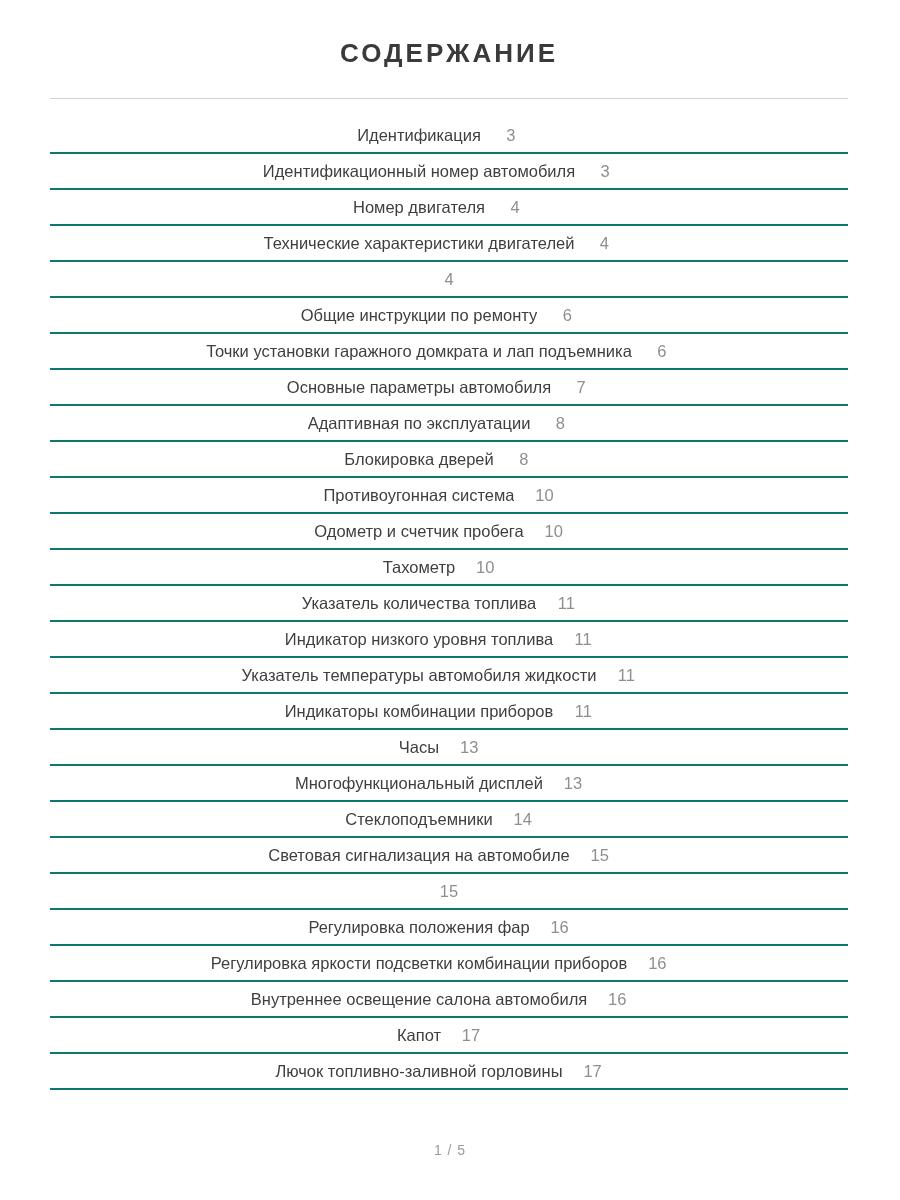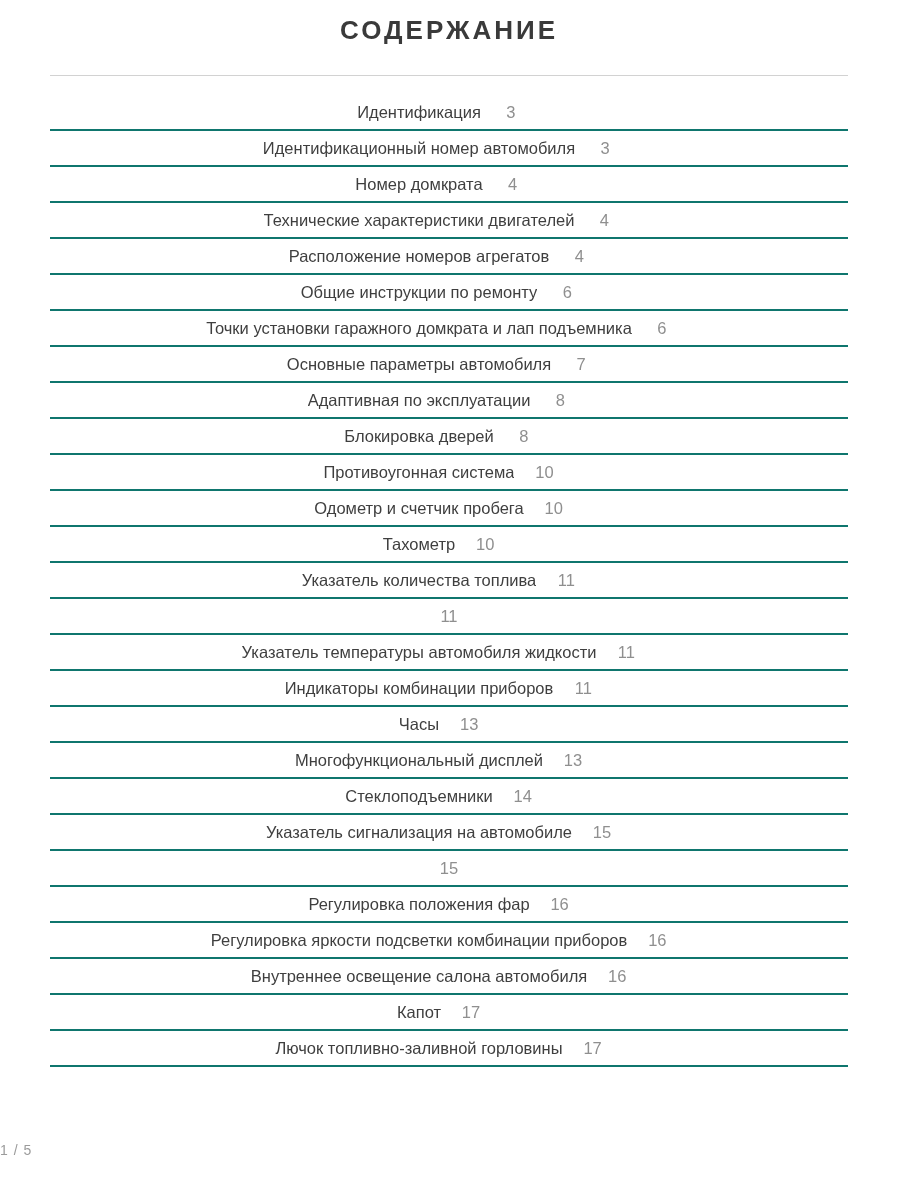--- a/index.html
+++ b/index.html
@@ -12,21 +12,21 @@
     height: 1200px;
     font-family: "Liberation Sans", "DejaVu Sans", sans-serif;
     color: #3f3f3f;
     position: relative;
     overflow: hidden;
   }
   .page {
     padding: 0 52px 0 50px;
   }
   .header {
-    padding-top: 16px;
+    padding-top: 39px;
   }
   .page-title {
     text-align: center;
     font-size: 26px;
     line-height: 28px;
     font-weight: 700;
     letter-spacing: 3px;
     color: #3a3a3a;
   }
   .title-divider {
@@ -57,20 +57,21 @@
     width: 60px;
     text-align: center;
     font-size: 16.5px;
     color: #8f8f8f;
   }
   .footer {
     position: absolute;
     left: 0;
     right: 0;
     top: 1141px;
+    text-align: center;
   }
   .page-indicator {
     font-size: 14px;
     color: #9b9b9b;
     letter-spacing: 1px;
   }
 </style>
 </head>
 <body>
 
@@ -85,31 +86,30 @@
     <span class="toc-label">Идентификация</span>
     <span class="toc-page">3</span>
   </div>
 
   <div class="toc-row">
     <span class="toc-label">Идентификационный номер автомобиля</span>
     <span class="toc-page">3</span>
   </div>
 
   <div class="toc-row">
-    <span class="toc-label">Номер домкрата</span>
+    <span class="toc-label">Номер двигателя</span>
     <span class="toc-page">4</span>
   </div>
 
   <div class="toc-row">
     <span class="toc-label">Технические характеристики двигателей</span>
     <span class="toc-page">4</span>
   </div>
 
   <div class="toc-row">
-    <span class="toc-label">Расположение номеров агрегатов</span>
     <span class="toc-page">4</span>
   </div>
 
 
   <div class="toc-row">
     <span class="toc-label">Общие инструкции по ремонту</span>
     <span class="toc-page">6</span>
   </div>
 
   <div class="toc-row">
@@ -146,20 +146,21 @@
     <span class="toc-label">Тахометр</span>
     <span class="toc-page">10</span>
   </div>
 
   <div class="toc-row">
     <span class="toc-label">Указатель количества топлива</span>
     <span class="toc-page">11</span>
   </div>
 
   <div class="toc-row">
+    <span class="toc-label">Индикатор низкого уровня топлива</span>
     <span class="toc-page">11</span>
   </div>
 
   <div class="toc-row">
     <span class="toc-label">Указатель температуры автомобиля жидкости</span>
     <span class="toc-page">11</span>
   </div>
 
   <div class="toc-row">
     <span class="toc-label">Индикаторы комбинации приборов</span>
@@ -175,21 +176,21 @@
     <span class="toc-label">Многофункциональный дисплей</span>
     <span class="toc-page">13</span>
   </div>
 
   <div class="toc-row">
     <span class="toc-label">Стеклоподъемники</span>
     <span class="toc-page">14</span>
   </div>
 
   <div class="toc-row">
-    <span class="toc-label">Указатель сигнализация на автомобиле</span>
+    <span class="toc-label">Световая сигнализация на автомобиле</span>
     <span class="toc-page">15</span>
   </div>
 
   <div class="toc-row">
     <span class="toc-page">15</span>
   </div>
 
   <div class="toc-row">
     <span class="toc-label">Регулировка положения фар</span>
     <span class="toc-page">16</span>

